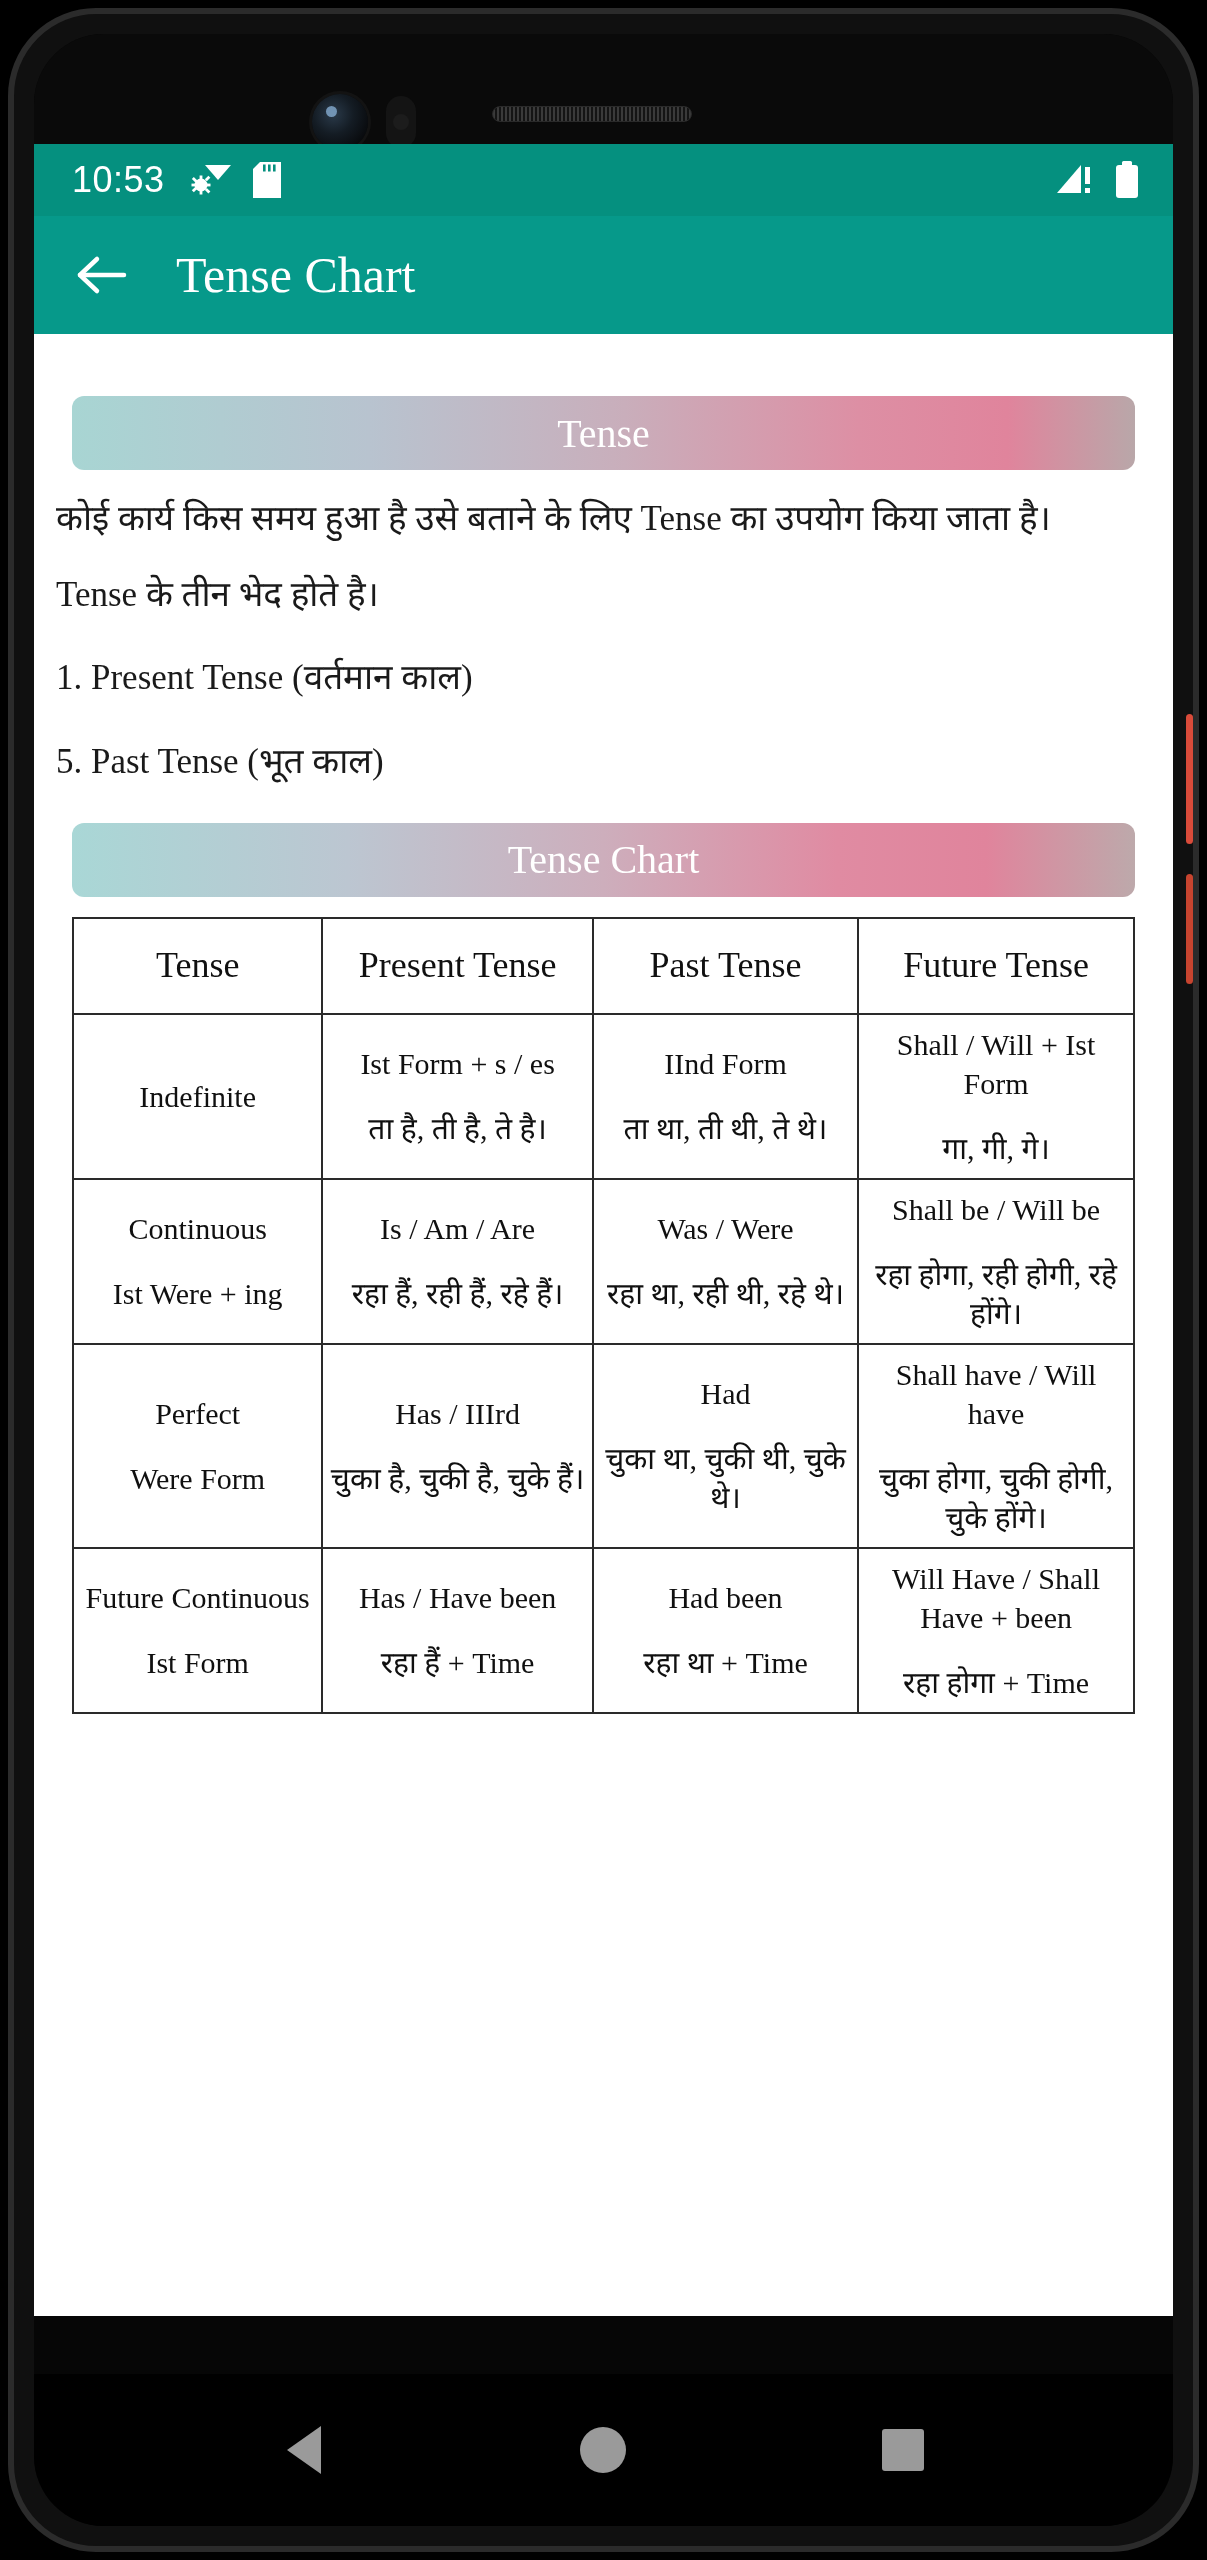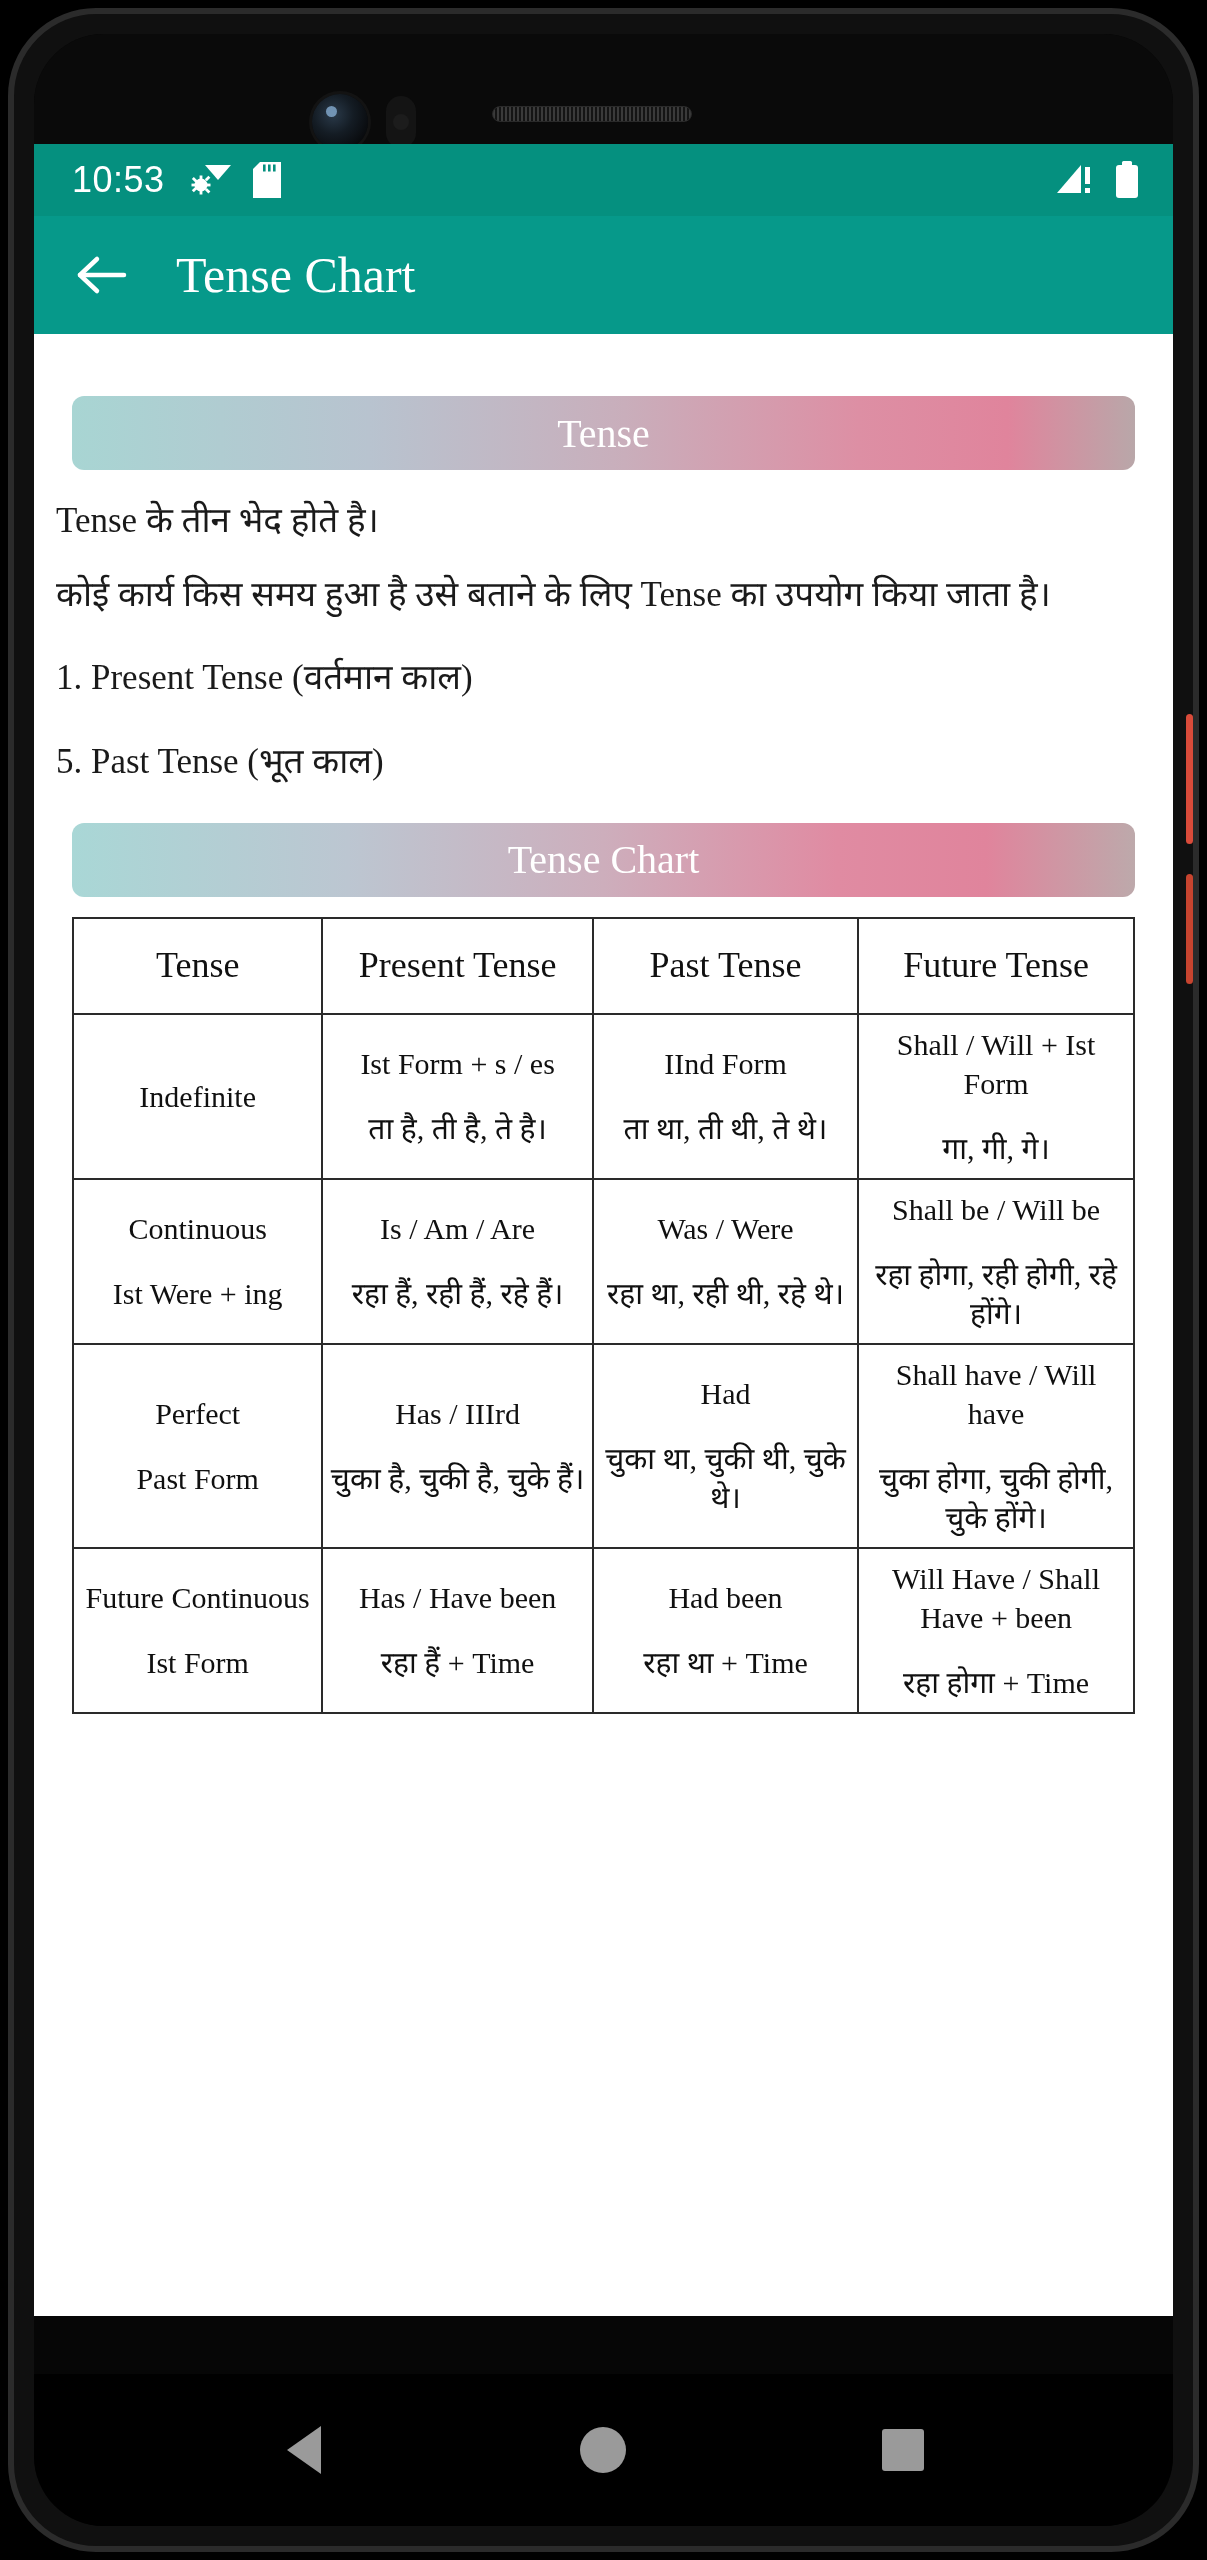--- a/index.html
+++ b/index.html
@@ -317,23 +317,23 @@
               <line x1="4" y1="22" x2="48" y2="22" stroke="#fff" stroke-width="4.5" stroke-linecap="round"></line>
             </svg>
           </span>
           <span class="appbar-title">Tense Chart</span>
         </div>
 
         <div class="content">
 
           <div class="section-banner">Tense</div>
 
+          <div class="para first">कोई कार्य किस समय हुआ है उसे बताने के लिए Tense का उपयोग किया जाता है।</div>
+
           <div class="para">Tense के तीन भेद होते है।</div>
-
-          <div class="para first">कोई कार्य किस समय हुआ है उसे बताने के लिए Tense का उपयोग किया जाता है।</div>
 
           <div class="para item">1. Present Tense (वर्तमान काल)</div>
           <div class="para item">5. Past Tense (भूत काल)</div>
 
           <div class="section-banner second">Tense Chart</div>
 
           <table class="tense-table">
             <colgroup>
               <col class="col-0">
                 <col class="col-1">
@@ -380,21 +380,21 @@
                   <span class="cell-hi">रहा था, रही थी, रहे थे।</span>
                 </td>
                 <td>
                   <span class="cell-en">Shall be / Will be</span>
                   <span class="cell-hi">रहा होगा, रही होगी, रहे होंगे।</span>
                 </td>
               </tr>
               <tr>
                 <td>
                   <span class="cell-en">Perfect</span>
-                  <span class="cell-hi">Past Form</span>
+                  <span class="cell-hi">Were Form</span>
                 </td>
                 <td>
                   <span class="cell-en">Has / IIIrd</span>
                   <span class="cell-hi">चुका है, चुकी है, चुके हैं।</span>
                 </td>
                 <td>
                   <span class="cell-en">Had</span>
                   <span class="cell-hi">चुका था, चुकी थी, चुके थे।</span>
                 </td>
                 <td>

